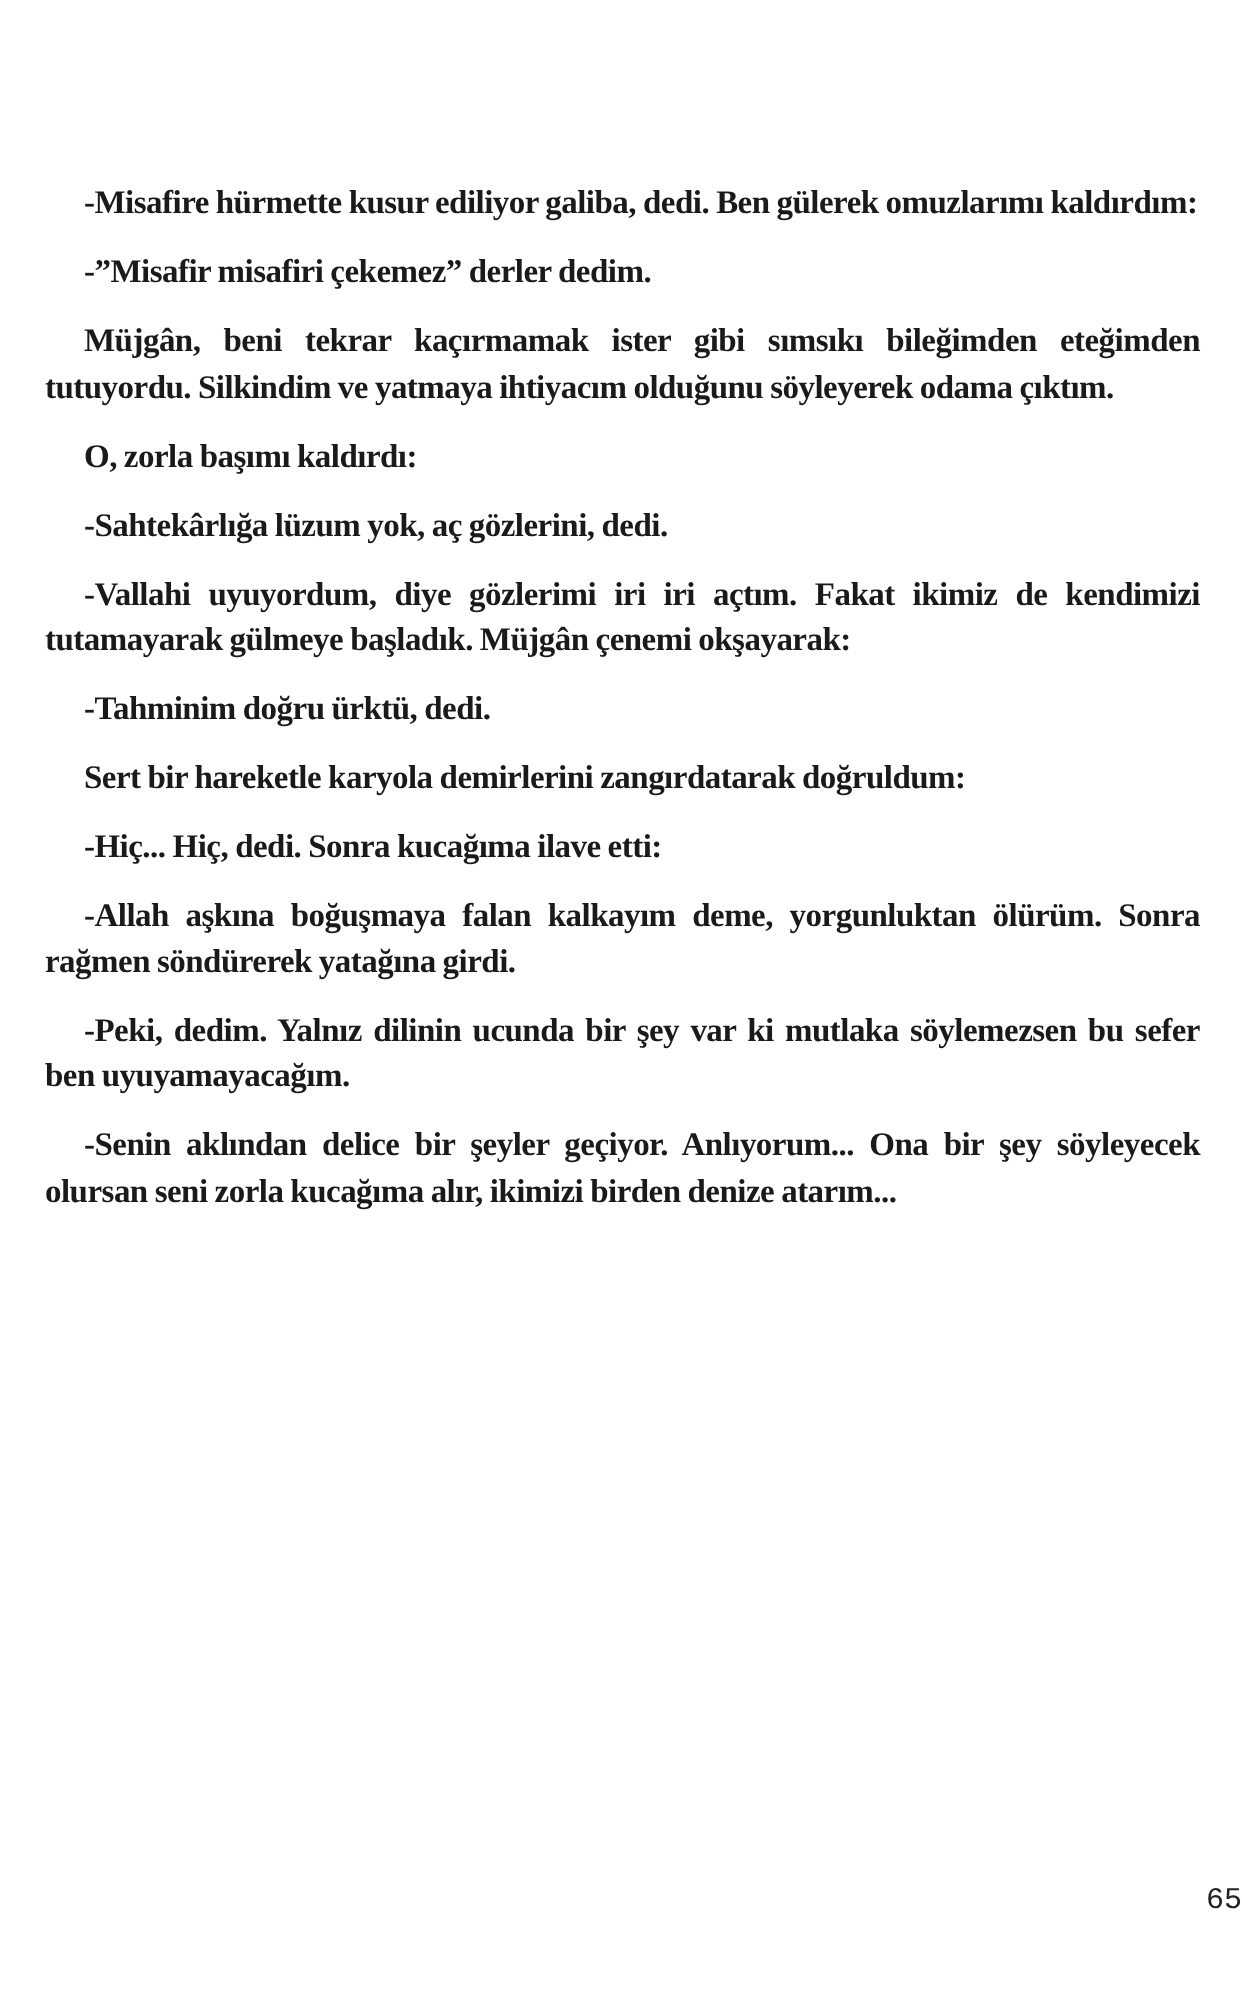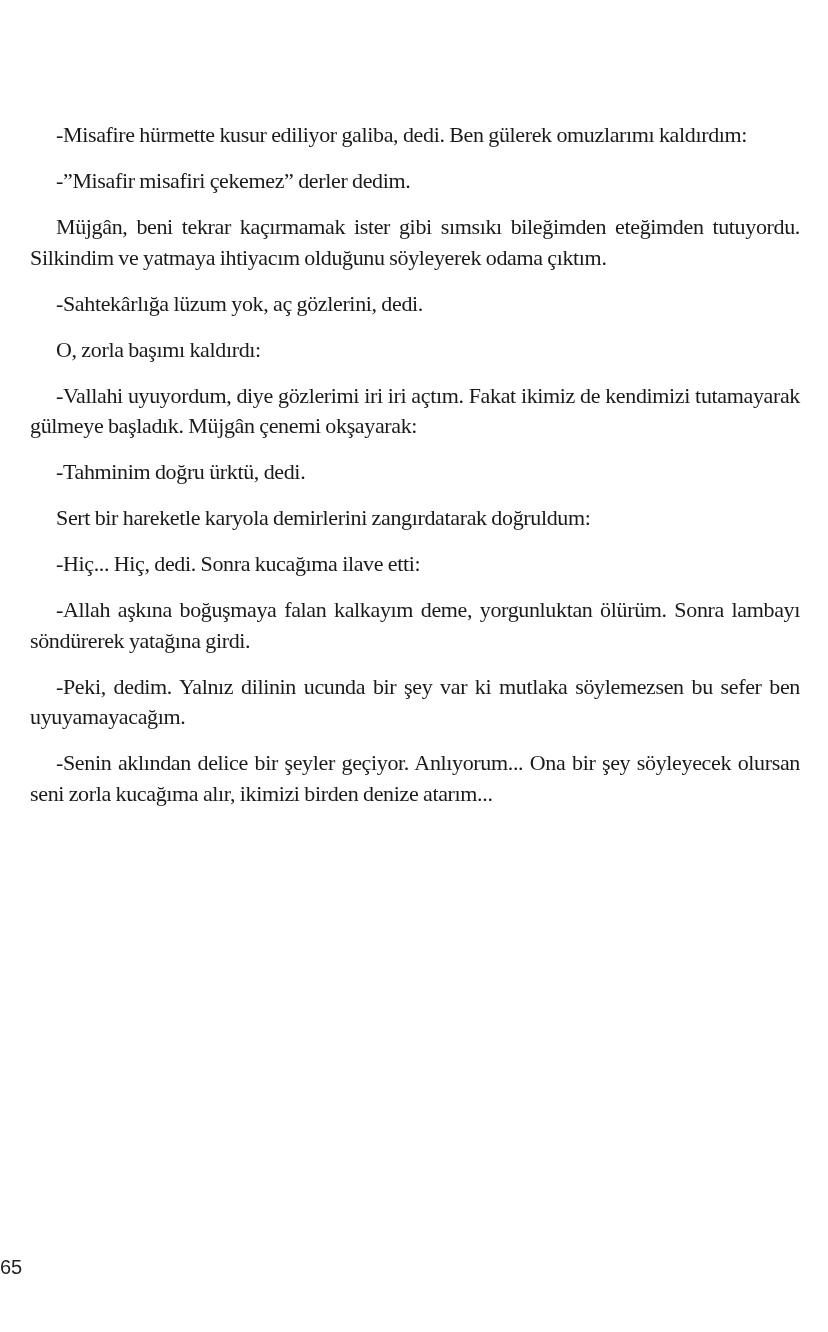--- a/index.html
+++ b/index.html
@@ -22,43 +22,44 @@
       font-size: 22px;
       line-height: 30.5px;
       color: #1a1a1a;
       letter-spacing: -0.35px;
       word-spacing: -0.5px;
     }
     .para {
       margin: 0 0 15.5px 0;
       text-indent: 26px;
       text-align: justify;
+      font-weight: bold;
     }
     .page-number {
       position: absolute;
       left: 0;
       width: 828px;
       top: 1256px;
-      text-align: left;
-      font-family: Liberation Sans, sans-serif;
+      text-align: right;
+      font-family: Liberation Mono, monospace;
       font-size: 20px;
       color: #222222;
     }
   </style>
 </head>
 <body>
 
 <div class="page">
   <p class="para">-Misafire hürmette kusur ediliyor galiba, dedi. Ben gülerek omuzlarımı kaldırdım:</p>
   <p class="para">-”Misafir misafiri çekemez” derler dedim.</p>
   <p class="para">Müjgân, beni tekrar kaçırmamak ister gibi sımsıkı bileğimden eteğimden tutuyordu. Silkindim ve yatmaya ihtiyacım olduğunu söyleyerek odama çıktım.</p>
+  <p class="para">O, zorla başımı kaldırdı:</p>
   <p class="para">-Sahtekârlığa lüzum yok, aç gözlerini, dedi.</p>
-  <p class="para">O, zorla başımı kaldırdı:</p>
   <p class="para">-Vallahi uyuyordum, diye gözlerimi iri iri açtım. Fakat ikimiz de kendimizi tutamayarak gülmeye başladık. Müjgân çenemi okşayarak:</p>
   <p class="para">-Tahminim doğru ürktü, dedi.</p>
   <p class="para">Sert bir hareketle karyola demirlerini zangırdatarak doğruldum:</p>
   <p class="para">-Hiç... Hiç, dedi. Sonra kucağıma ilave etti:</p>
-  <p class="para">-Allah aşkına boğuşmaya falan kalkayım deme, yorgunluktan ölürüm. Sonra lambayı söndürerek yatağına girdi.</p>
+  <p class="para">-Allah aşkına boğuşmaya falan kalkayım deme, yorgunluktan ölürüm. Sonra rağmen söndürerek yatağına girdi.</p>
   <p class="para">-Peki, dedim. Yalnız dilinin ucunda bir şey var ki mutlaka söylemezsen bu sefer ben uyuyamayacağım.</p>
   <p class="para">-Senin aklından delice bir şeyler geçiyor. Anlıyorum... Ona bir şey söyleyecek olursan seni zorla kucağıma alır, ikimizi birden denize atarım...</p>
 </div>
 
 <div class="page-number">65</div>
 
 </body></html>

